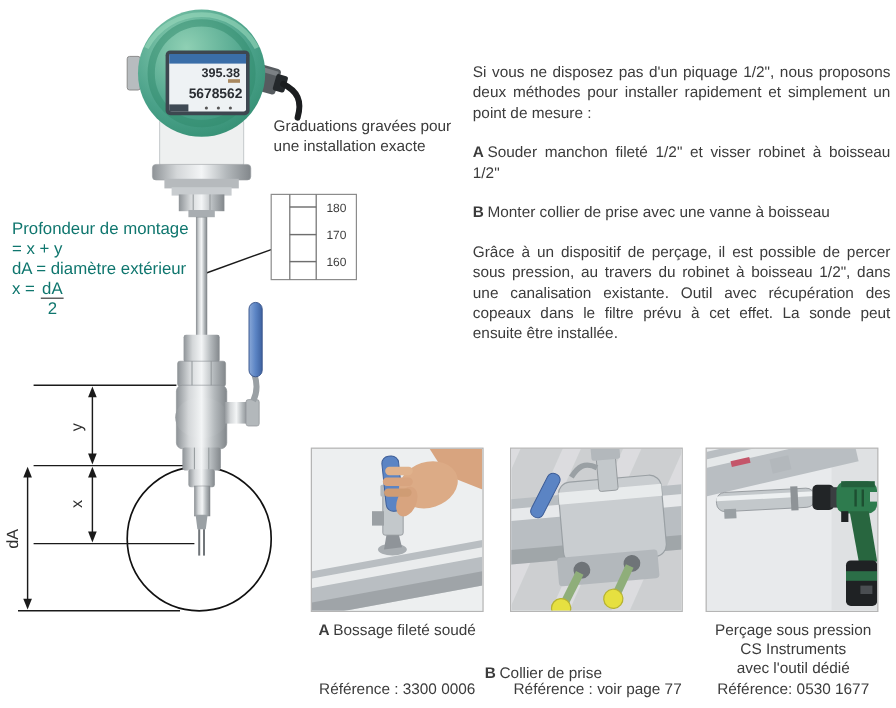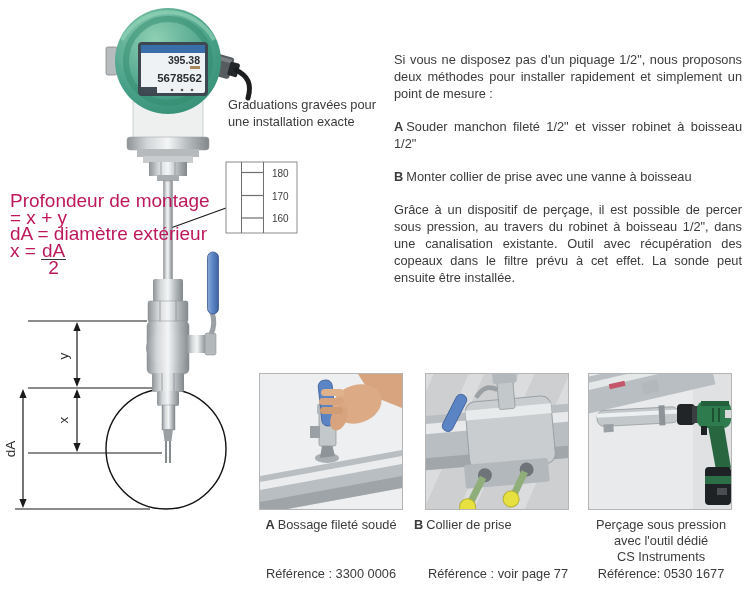--- a/index.html
+++ b/index.html
@@ -3,21 +3,21 @@
 <meta charset="utf-8">
 <style>
   * { margin:0; padding:0; box-sizing:border-box; }
   body { background:#fff; font-family:"Liberation Sans", sans-serif; }
   .page {
     position:relative; width:747px; height:590px; background:#ffffff;
     color:#3b3b3b; overflow:hidden;
   }
   .abs { position:absolute; }
   
-  .formula { left:10px; top:193px; font-size:19px; line-height:16.5px; color:#be185d; }
+  .formula { left:10px; top:182px; font-size:14px; line-height:16.5px; color:#0f766e; }
   .frac-row { display:flex; align-items:flex-start; }
   .frac { display:inline-block; text-align:center; margin-left:5px; }
   .frac .num { display:block; border-bottom:1px solid #3b3b3b; padding:0 1px; }
   .frac .den { display:block; }
   
   .grad-note { left:228px; top:97px; width:160px; font-size:12.8px; line-height:16.5px; }
   
   .right-col { left:394px; top:51px; width:348px; font-size:12.8px; line-height:17px; text-align:justify; }
   .right-col p { margin:0 0 16px 0; }
   .right-col p:last-child { margin-bottom:0; }
@@ -275,26 +275,26 @@
         <rect x="116" y="93" width="26" height="38" rx="4" fill="#1f2224"></rect>
         <rect x="116" y="102" width="26" height="8" fill="#2e7b4e" opacity="0.85"></rect>
         <rect x="128" y="114" width="10" height="7" fill="#4a4e52"></rect>
       </g>
     </svg>
   </div>
 
   <div class="abs cap cap-center" style="left:259px; width:144px;text-align:center;">
     <b>A</b><span>Bossage fileté soudé</span>
   </div>
-  <div class="abs cap" style="left:414px; width:144px;">
+  <div class="abs cap" style="left:404px; width:144px;margin-top:36px;">
     <b>B</b><span>Collier de prise</span>
   </div>
   <div class="abs cap cap-center" style="left:585px; width:152px;">
     <div>Perçage sous pression</div>
+    <div>CS Instruments</div>
     <div>avec l'outil dédié</div>
-    <div>CS Instruments</div>
   </div>
 
   <div class="abs ref" style="left:252px; width:158px;">Référence : 3300 0006</div>
   <div class="abs ref" style="left:418px; width:160px;">Référence : voir page 77</div>
   <div class="abs ref" style="left:585px; width:152px;">Référence: 0530 1677</div>
 
 </div>
 
 </body></html>

